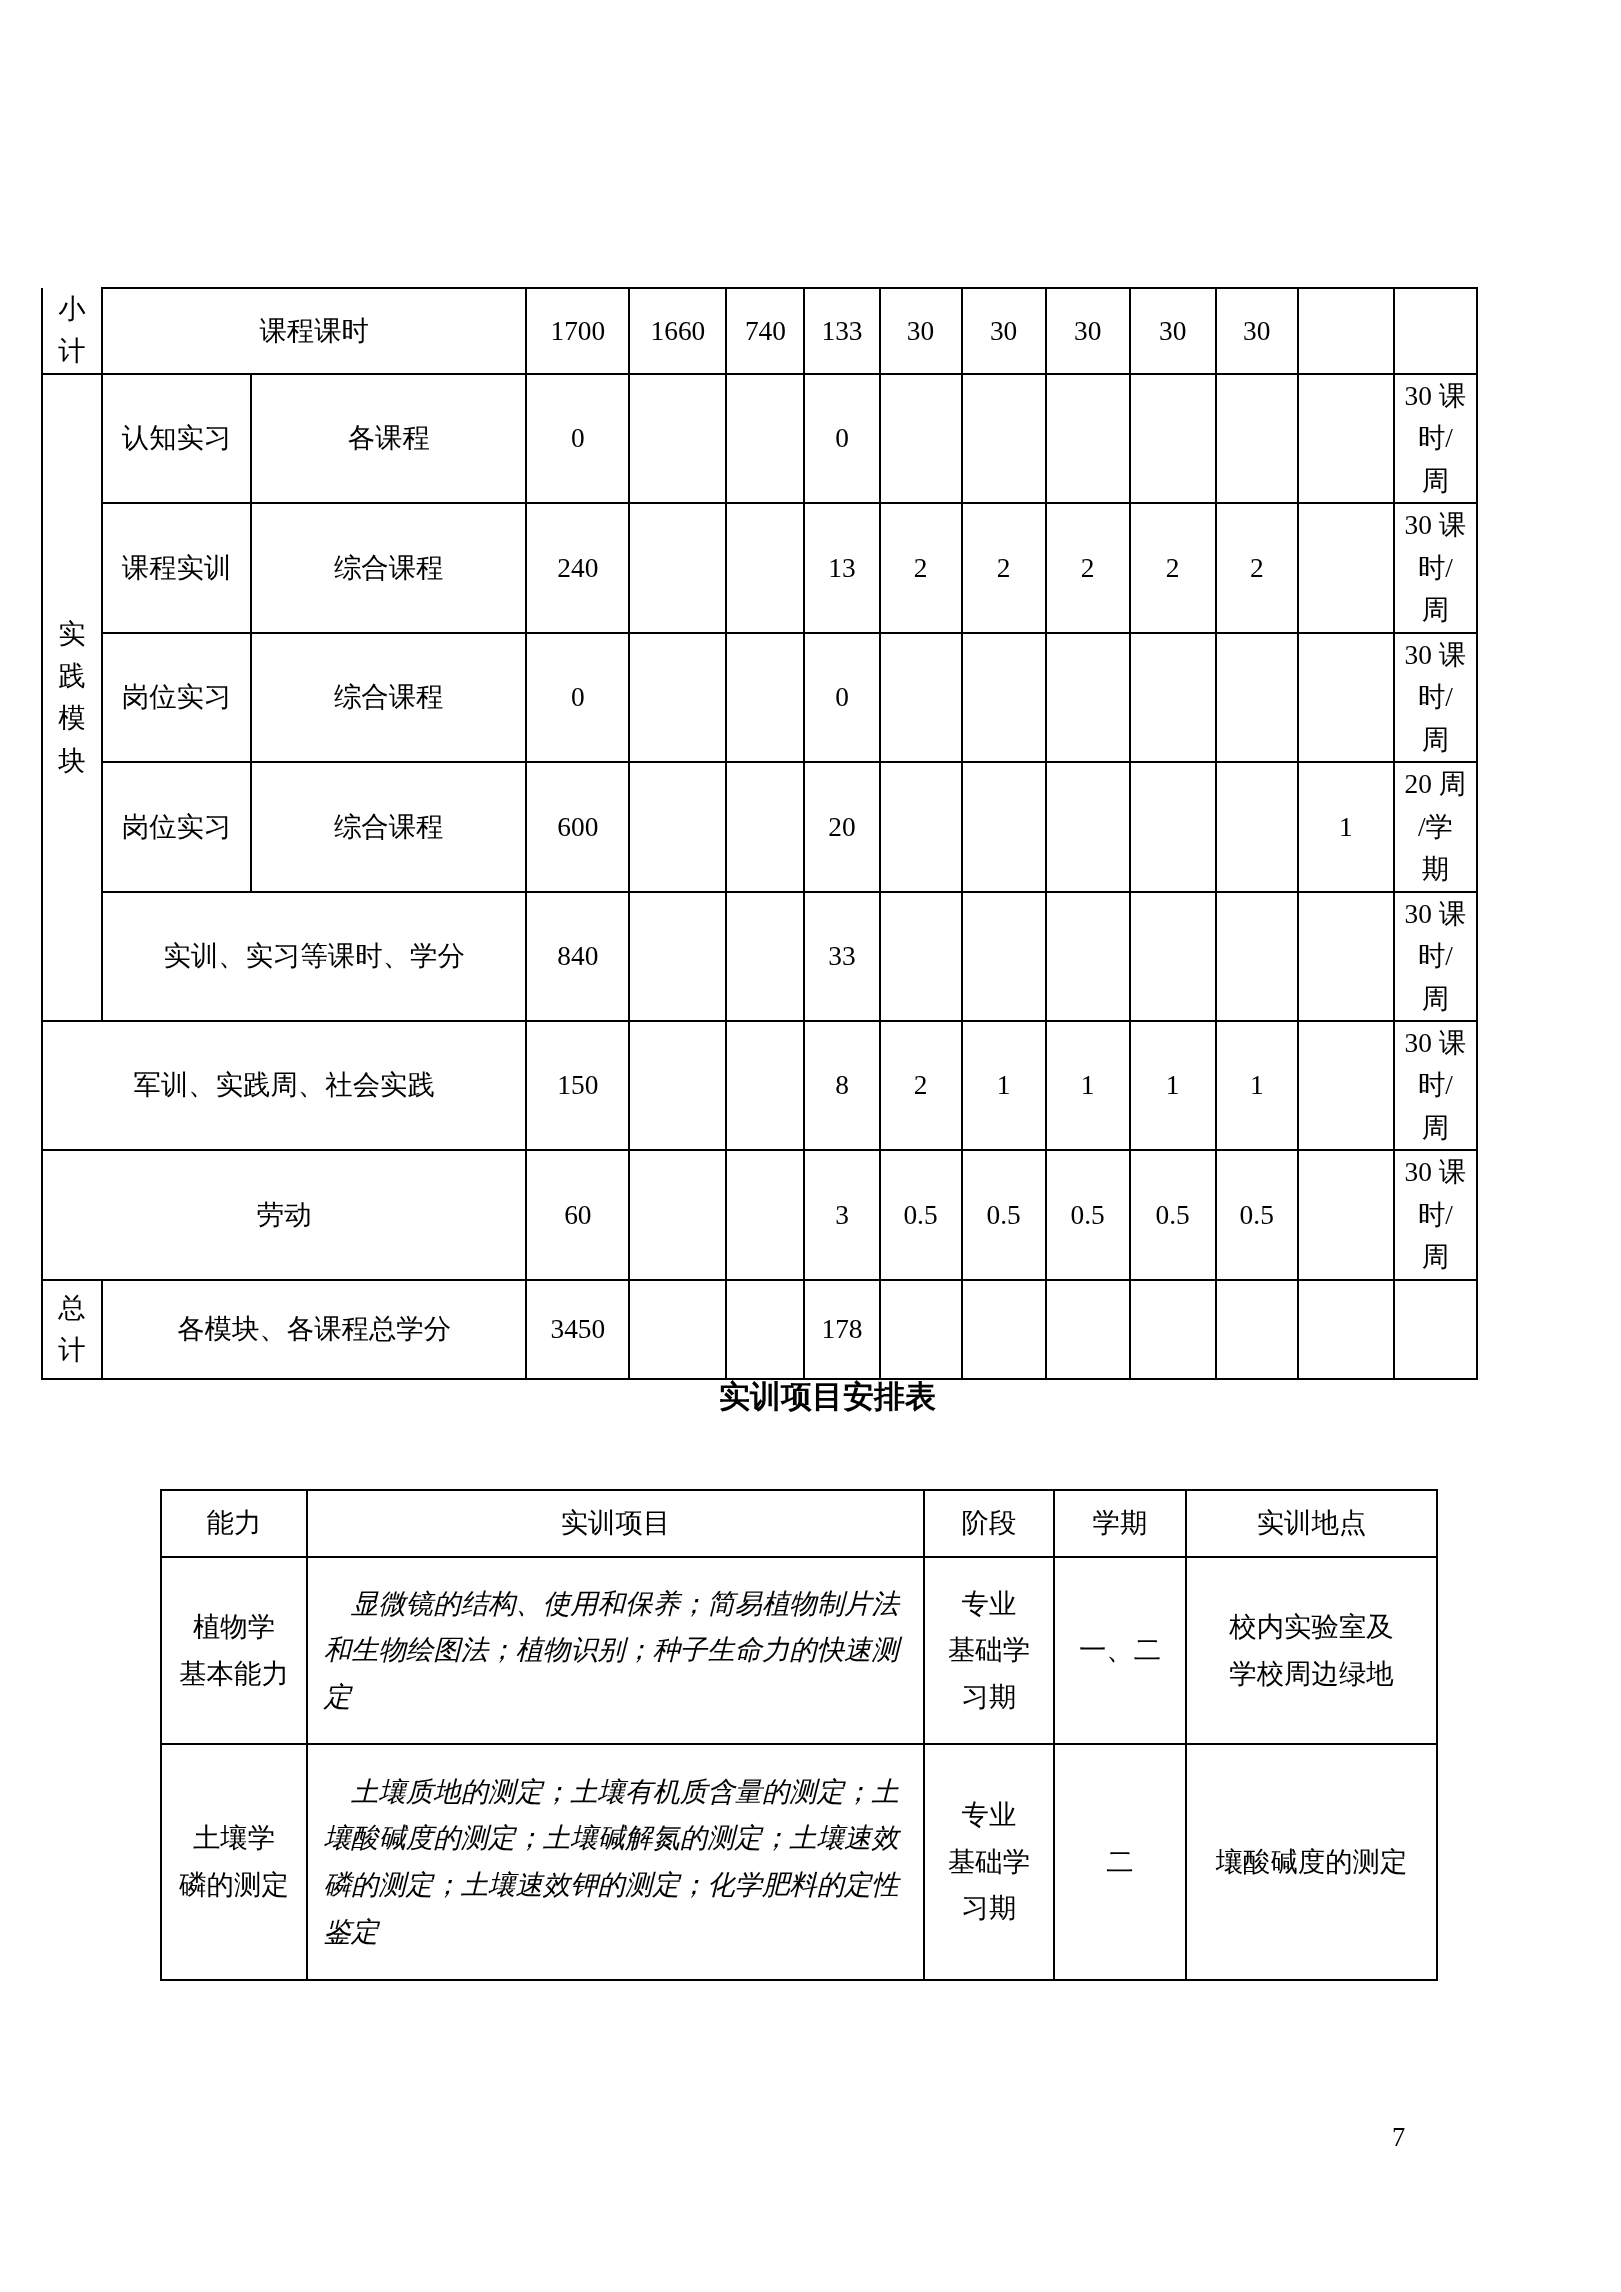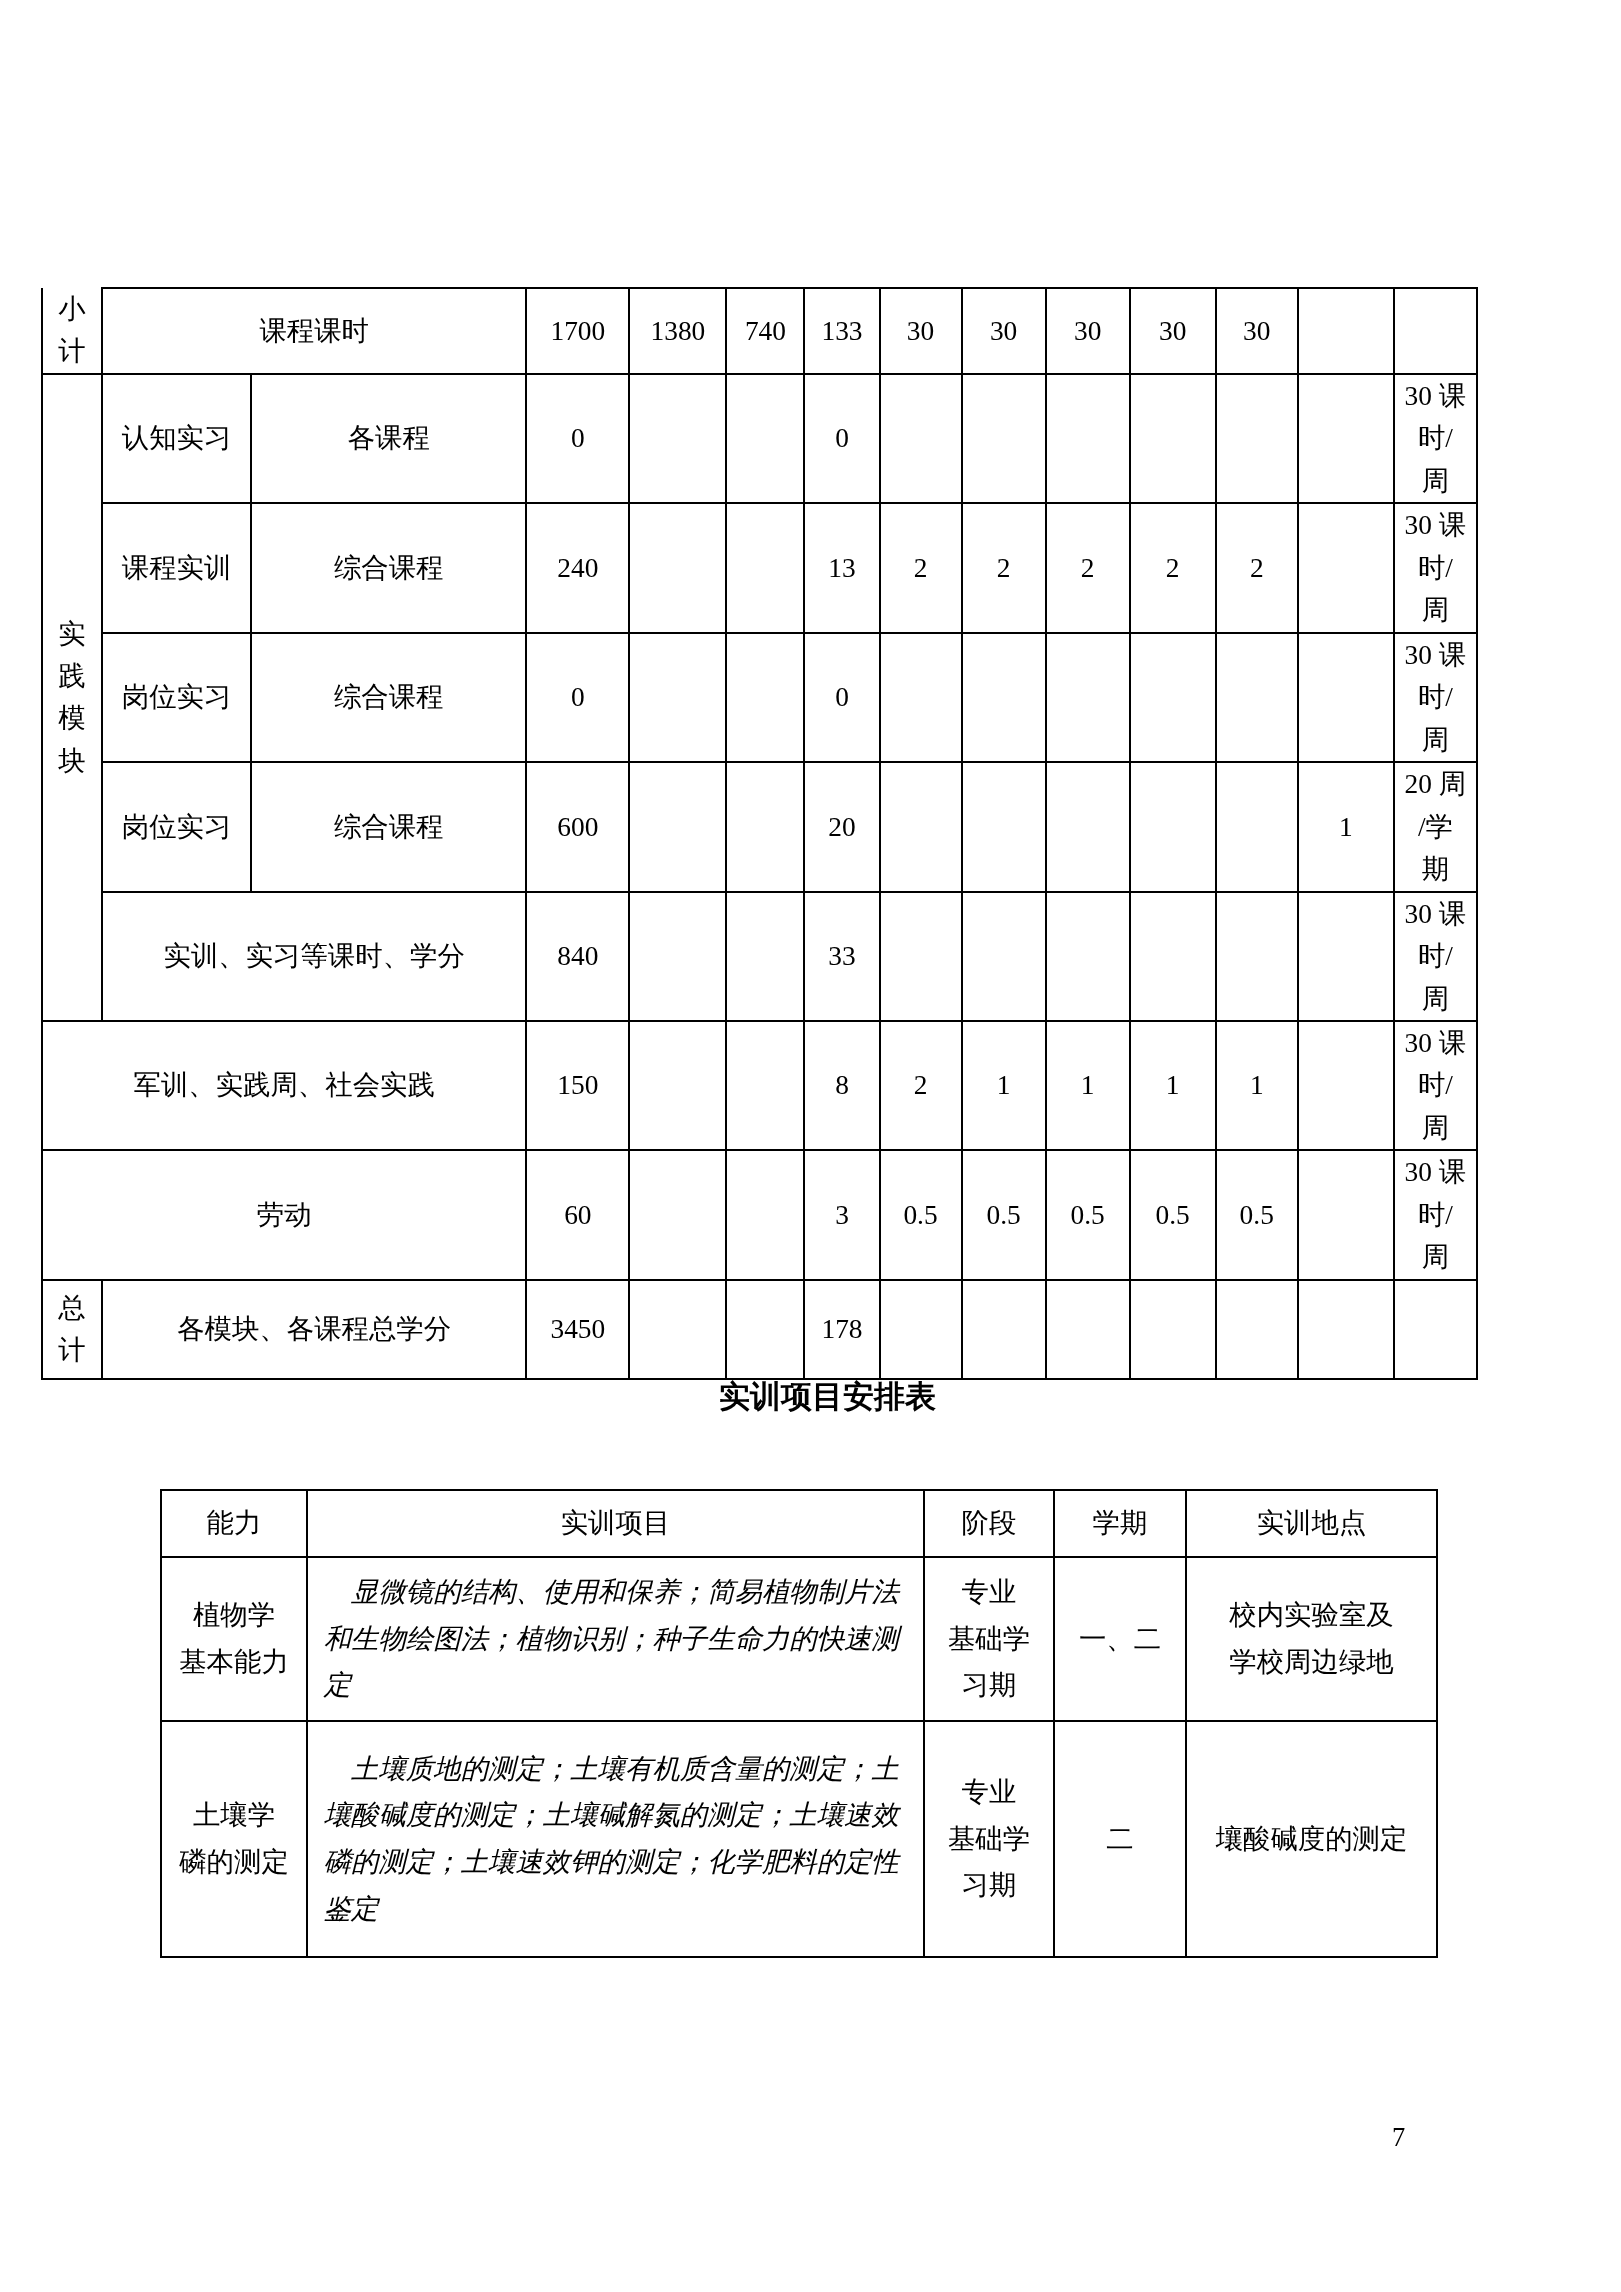--- a/index.html
+++ b/index.html
@@ -59,21 +59,21 @@
       <col style="width:82px">
     <col style="width:96px">
       <col style="width:83px">
   </colgroup>
   <tbody>
       <tr style="height:85px">
     <td class="no-top lines">小
 计</td>
     <td colspan="2">课程课时</td>
     <td>1700</td>
-    <td>1380</td>
+    <td>1660</td>
     <td>740</td>
     <td>133</td>
     <td>30</td>
     <td>30</td>
     <td>30</td>
     <td>30</td>
     <td>30</td>
     <td></td>
     <td></td>
   </tr>
@@ -227,21 +227,21 @@
       <col style="width:251px">
   </colgroup>
   <tbody>
       <tr style="height:67px">
     <td>能力</td>
     <td>实训项目</td>
     <td>阶段</td>
     <td>学期</td>
     <td>实训地点</td>
   </tr>
-  <tr style="height:164px">
+  <tr style="height:187px">
     <td class="lines">植物学
 基本能力</td>
     <td class="proj lines">　显微镜的结构、使用和保养；简易植物制片法
 和生物绘图法；植物识别；种子生命力的快速测
 定</td>
     <td class="lines">专业
 基础学
 习期</td>
     <td>一、二</td>
     <td class="lines">校内实验室及

